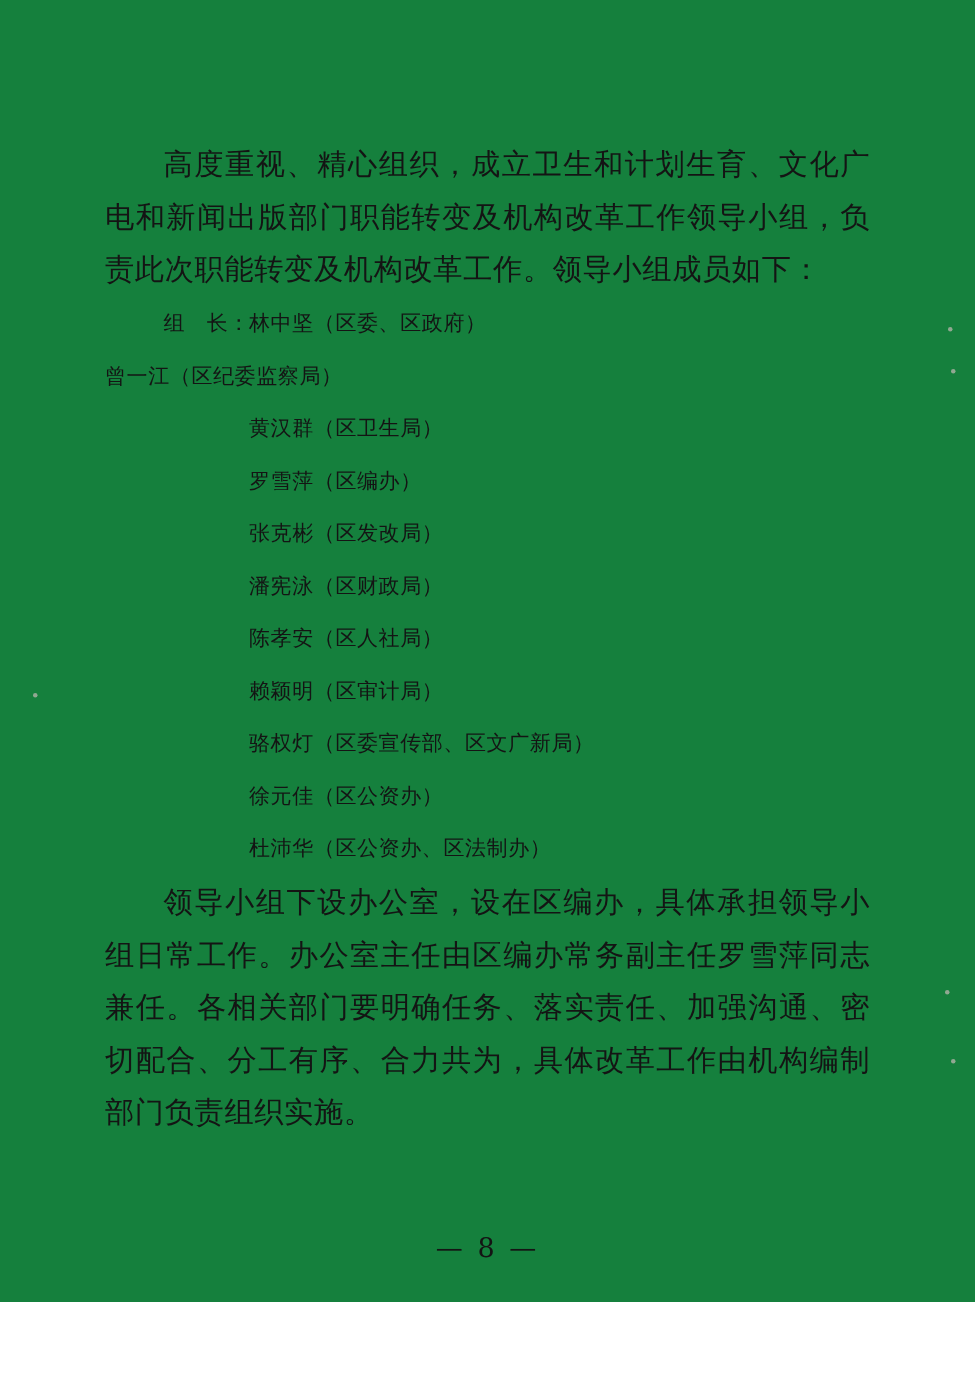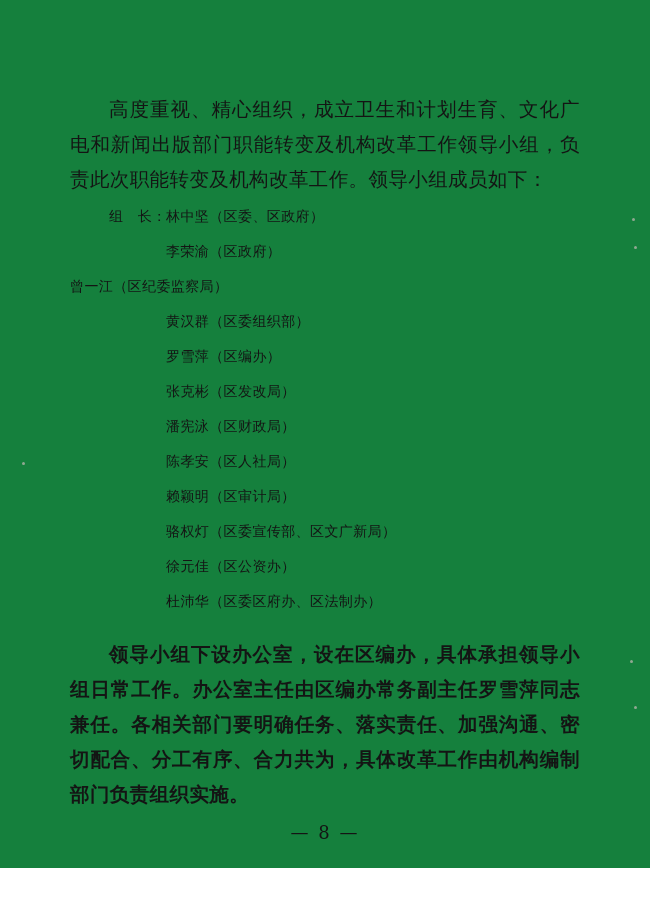--- a/index.html
+++ b/index.html
@@ -56,22 +56,21 @@
     padding-left: 39px;
     box-sizing: border-box;
   }
   .role.blank {
     
   }
   .person {
     flex: 1 1 auto;
   }
   .tail-para {
-    margin-top: 18px;
-    font-weight: bold;
+    margin-top: 0;
   }
   .footer {
     position: absolute;
     left: 0;
     top: 822px;
     width: 650px;
     text-align: center;
     font-size: 18px;
     letter-spacing: 2px;
     font-family: "DejaVu Serif", "Liberation Serif", serif;
@@ -99,32 +98,28 @@
     <p class="para indent">高度重视、精心组织，成立卫生和计划生育、文化广电和新闻出版部门职能转变及机构改革工作领导小组，负责此次职能转变及机构改革工作。领导小组成员如下：</p>
 
     <div class="roster">
 
       <div class="roster-row">
         <span class="role">组　长：</span>
         <span class="person">林中坚（区委、区政府）</span>
       </div>
 
 
-      <div class="roster-row">
-        <span class="role blank"></span>
-        <span class="person">李荣渝（区政府）</span>
-      </div>
 
       <div class="roster-row">
         <span class="person">曾一江（区纪委监察局）</span>
       </div>
 
       <div class="roster-row">
         <span class="role blank"></span>
-        <span class="person">黄汉群（区委组织部）</span>
+        <span class="person">黄汉群（区卫生局）</span>
       </div>
 
       <div class="roster-row">
         <span class="role blank"></span>
         <span class="person">罗雪萍（区编办）</span>
       </div>
 
       <div class="roster-row">
         <span class="role blank"></span>
         <span class="person">张克彬（区发改局）</span>
@@ -155,21 +150,21 @@
         <span class="role blank"></span>
       </div>
 
       <div class="roster-row">
         <span class="role blank"></span>
         <span class="person">徐元佳（区公资办）</span>
       </div>
 
       <div class="roster-row">
         <span class="role blank"></span>
-        <span class="person">杜沛华（区委区府办、区法制办）</span>
+        <span class="person">杜沛华（区公资办、区法制办）</span>
       </div>
 
     </div>
 
     <p class="para indent tail-para">领导小组下设办公室，设在区编办，具体承担领导小组日常工作。办公室主任由区编办常务副主任罗雪萍同志兼任。各相关部门要明确任务、落实责任、加强沟通、密切配合、分工有序、合力共为，具体改革工作由机构编制部门负责组织实施。</p>
 
   </div>
 
   <div class="footer">— 8 —</div>
 

